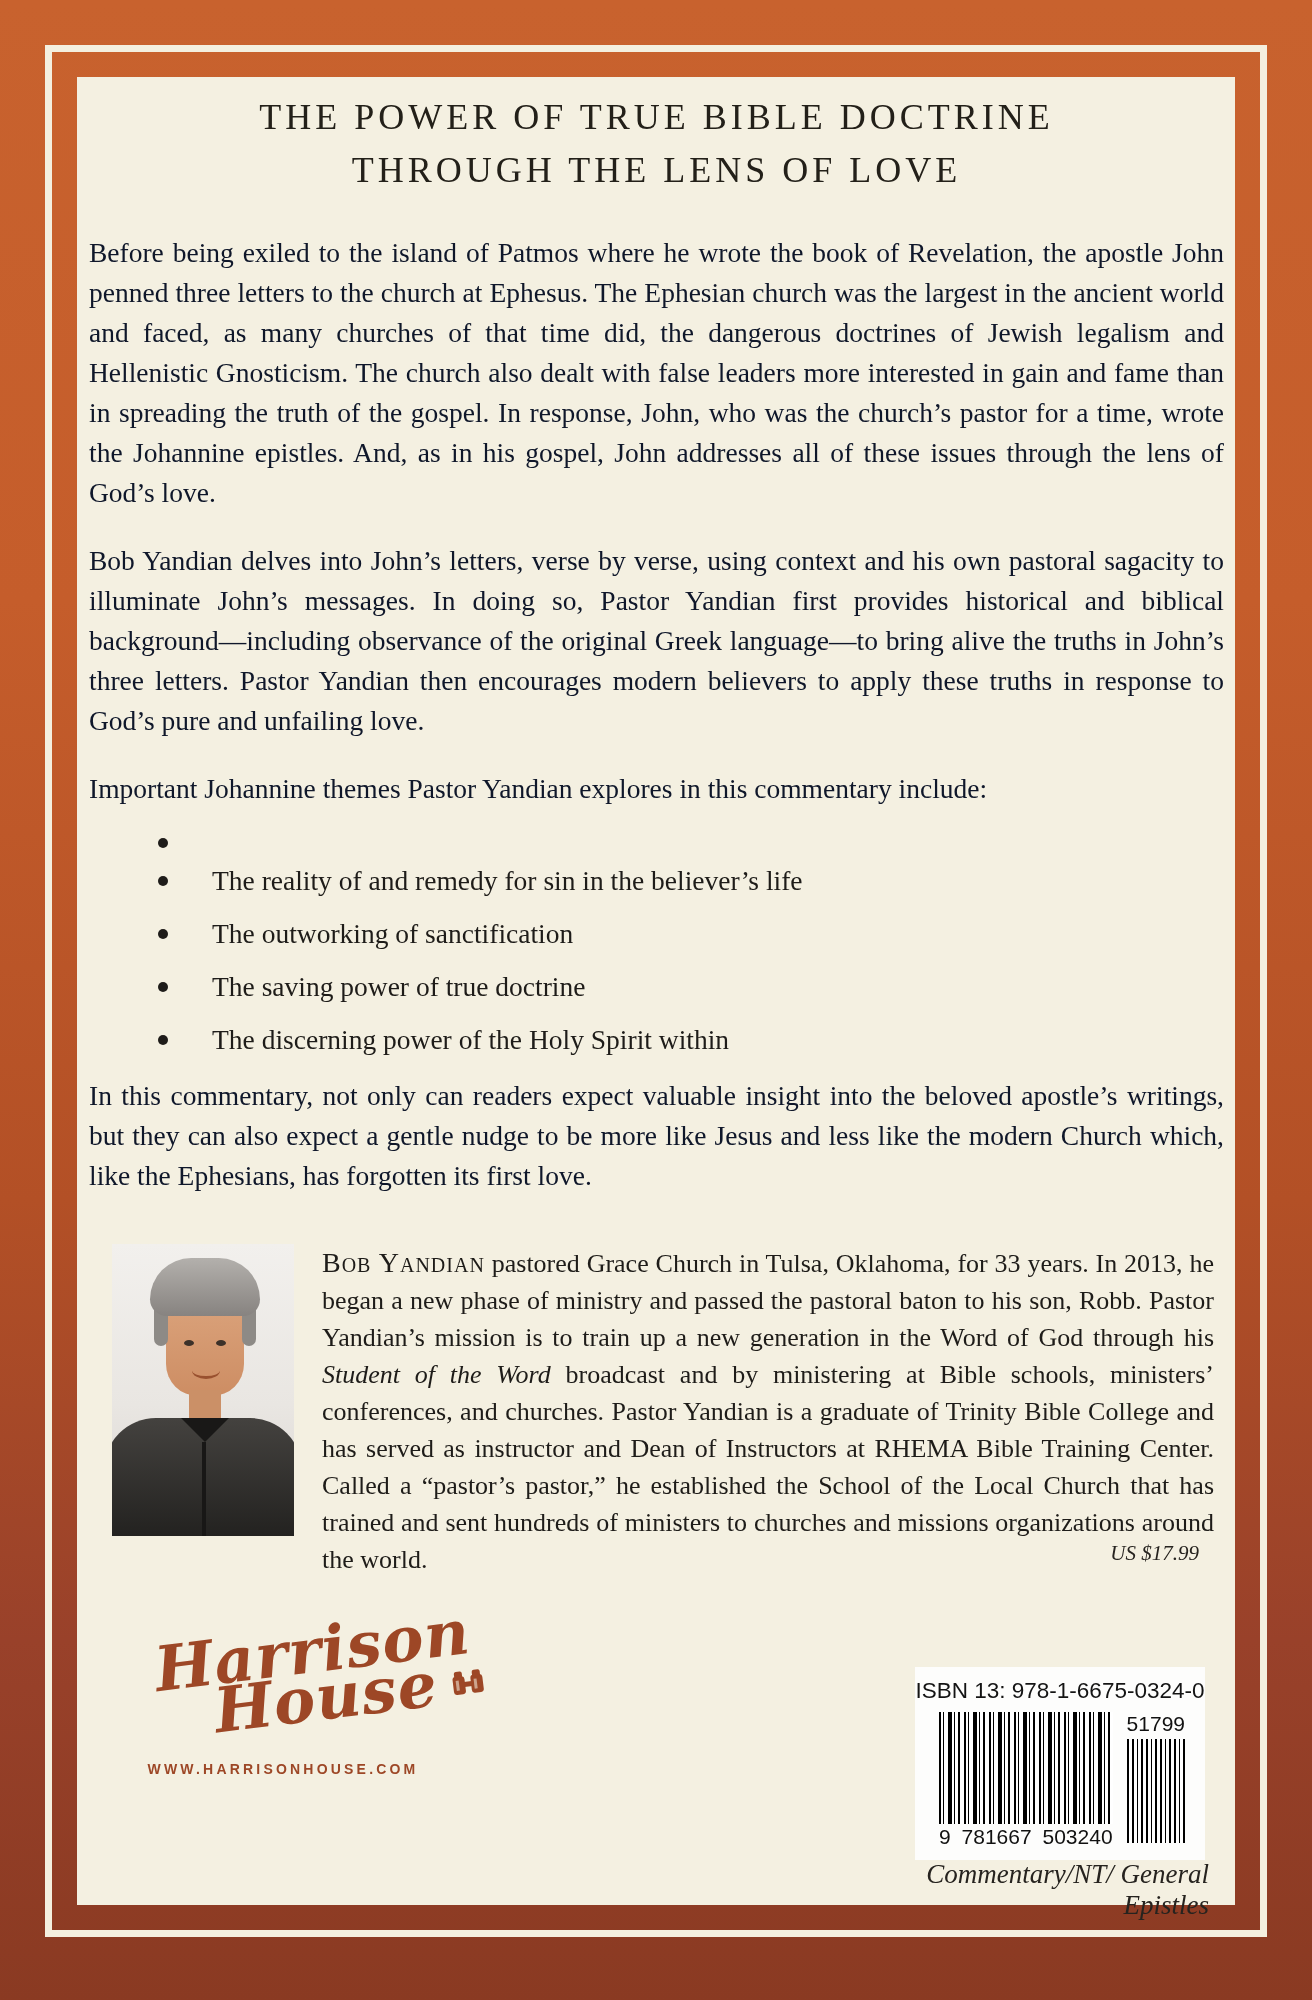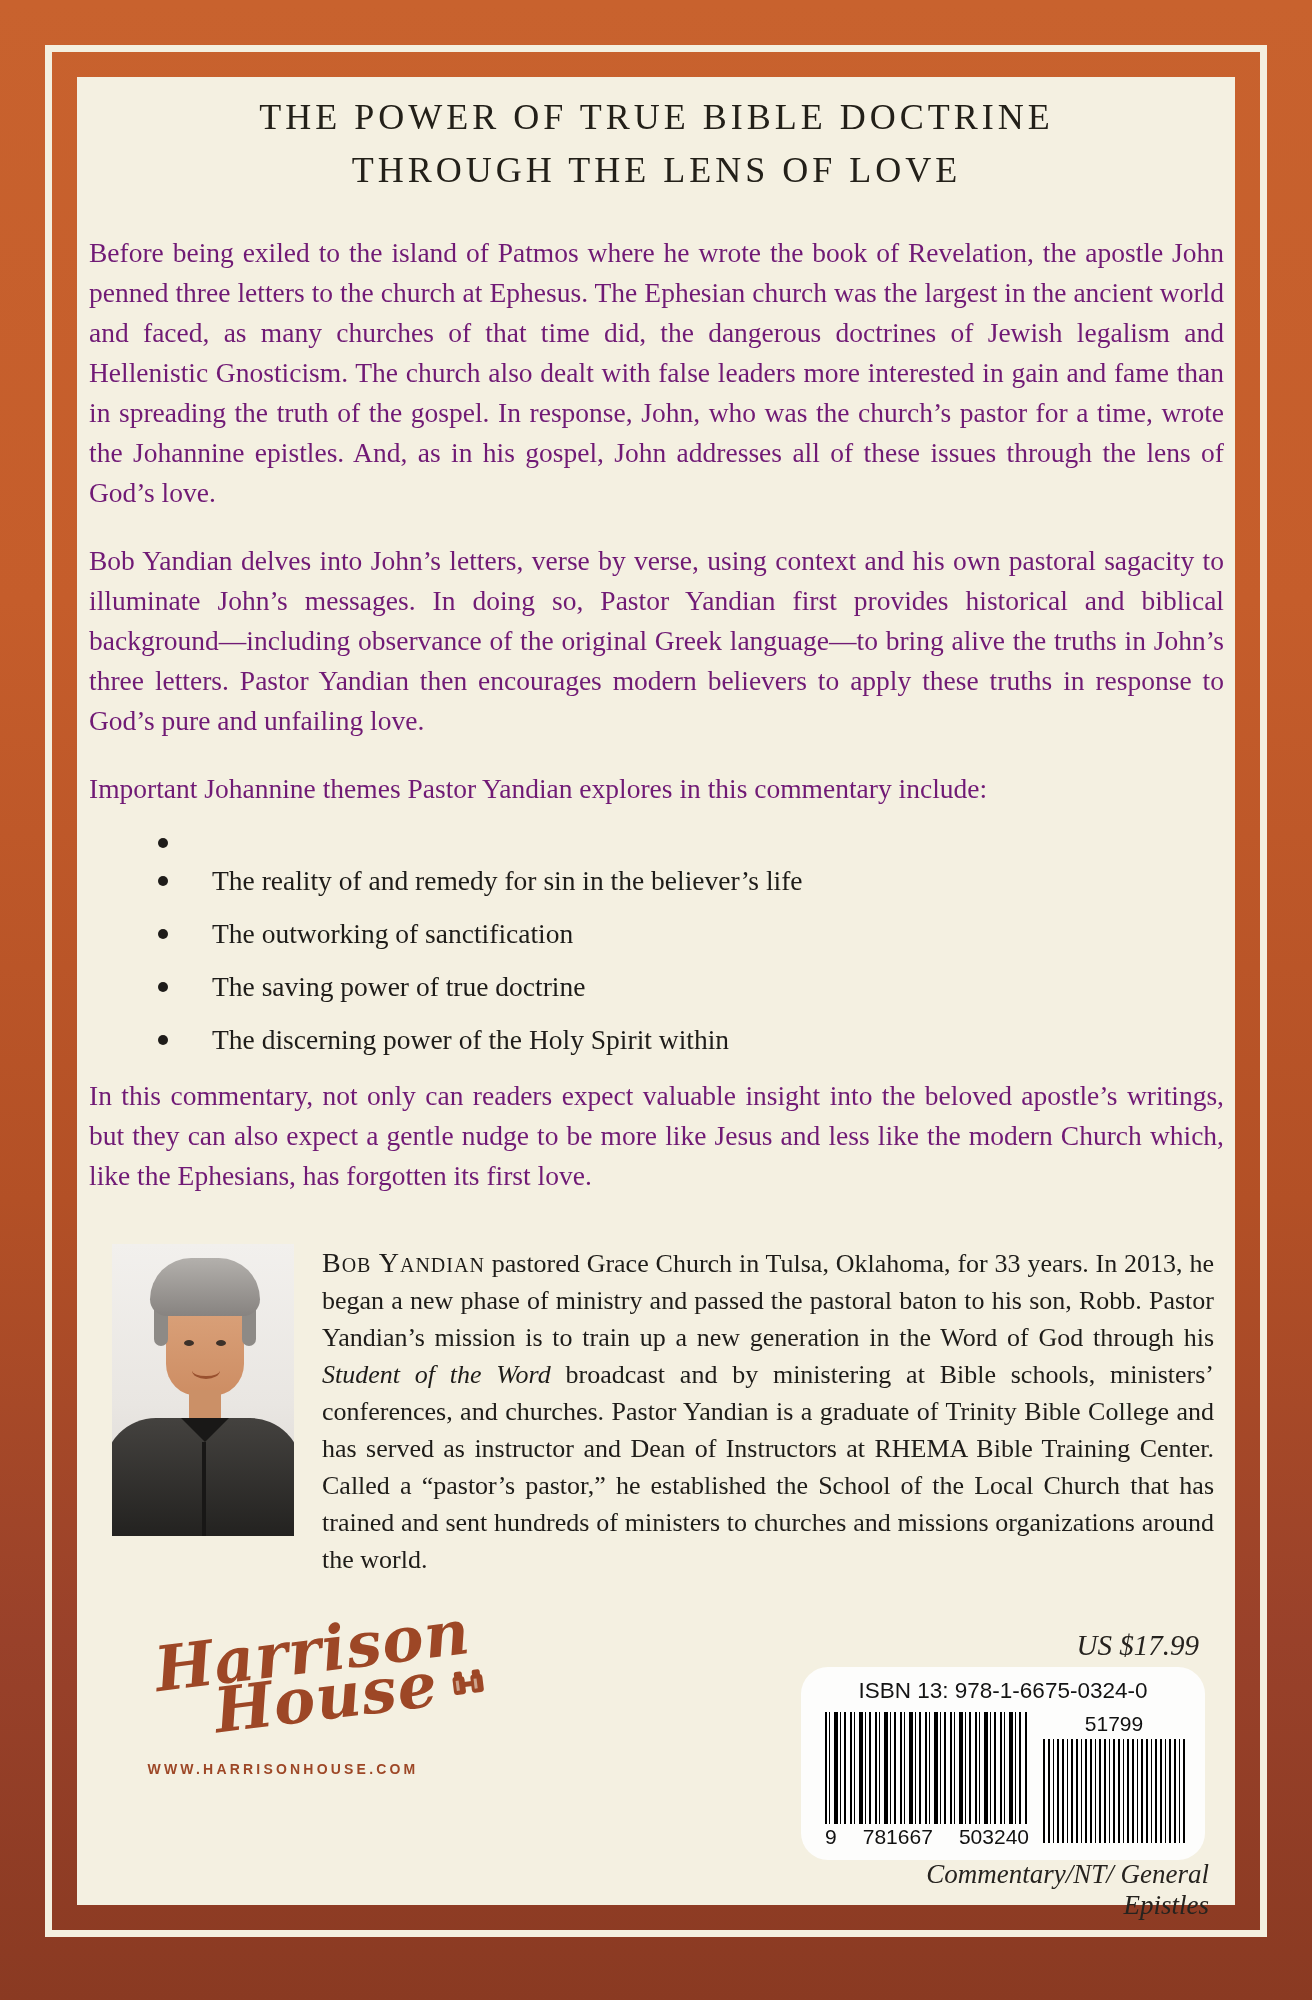--- a/index.html
+++ b/index.html
@@ -12,21 +12,21 @@
     position:absolute;left:45px;right:45px;top:45px;bottom:63px;
     border:7px solid #f4efdf;background:transparent;
   }
   .panel{
     position:absolute;left:77px;right:77px;top:77px;bottom:95px;
     background:#f4f0e1;
   }
   .content{padding:14px 11px 0 12px;}
   .title{margin:0 0 36px 0;text-align:center;font-weight:400;color:#232019;}
   .tline{display:block;font-size:36px;line-height:53px;letter-spacing:4px;}
-  .body-p{margin:0 0 28px 0;font-size:27.5px;line-height:40px;text-align:justify;color:#701a75;}
+  .body-p{margin:0 0 28px 0;font-size:27.5px;line-height:40px;text-align:justify;color:#0f172a;}
   .intro{margin-bottom:14px;}
   .bullets{margin:0 0 16px 0;}
   .bullet-row{display:flex;align-items:flex-start;padding-left:69px;margin-bottom:13px;}
   .dot{flex:0 0 auto;width:10px;height:10px;border-radius:50%;background:#1e1c19;margin:15px 44px 0 0;}
   .bullet-text{font-size:27.5px;line-height:40px;}
 
   .bio{display:flex;gap:28px;margin:48px 10px 0 23px;}
   .photo{
     flex:0 0 auto;position:relative;width:182px;height:292px;overflow:hidden;
     background:linear-gradient(180deg,#f2f0ed 0%,#e9e6e2 55%,#d9d5d0 100%);
@@ -39,22 +39,22 @@
   .photo .eyeL{top:96px;left:72px;} .photo .eyeR{top:96px;left:104px;}
   .photo .smile{position:absolute;top:118px;left:80px;width:28px;height:14px;border-bottom:3px solid #99512f;border-radius:0 0 50% 50%;}
   .photo .neck{position:absolute;top:146px;left:77px;width:32px;height:34px;background:#cb9067;}
   .photo .shirt{position:absolute;top:174px;left:-8px;right:-8px;bottom:0;background:linear-gradient(180deg,#44423f,#232220);border-radius:52px 52px 0 0;}
   .photo .collar{position:absolute;top:174px;left:69px;width:48px;height:24px;background:#191817;clip-path:polygon(0 0,100% 0,50% 100%);}
   .photo .placket{position:absolute;top:198px;bottom:0;left:90px;width:4px;background:#181716;}
   .bio-text{margin:0;flex:1;font-size:26px;line-height:37px;text-align:justify;}
   .bio-name{font-variant:small-caps;letter-spacing:1px;font-size:28px;}
   .bio-italic{font-style:italic;}
 
-  .price{position:absolute;top:1552px;right:36px;font-style:italic;font-size:29px;color:#26231f;}
-  .isbn-box{position:absolute;top:1590px;right:30px;width:404px;height:193px;background:#fdfdfc;border-radius:27px;}
+  .price{position:absolute;top:1464px;right:36px;font-style:italic;font-size:21px;color:#26231f;}
+  .isbn-box{position:absolute;top:1590px;right:30px;width:290px;height:193px;background:#fdfdfc;}
   .isbn-label{margin-top:11px;text-align:center;font-family:"Liberation Sans",sans-serif;font-size:22.5px;color:#141414;}
   .bc-area{display:flex;gap:14px;padding:8px 20px 0 24px;}
   .bc-main{width:204px;}
   .bars-main{height:112px;background:repeating-linear-gradient(90deg,
      #000 0 2px,#fff 2px 4px,#000 4px 5px,#fff 5px 9px,
      #000 9px 13px,#fff 13px 15px,#000 15px 16px,#fff 16px 19px,
      #000 19px 21px,#fff 21px 25px);}
   .digits{display:flex;justify-content:space-between;margin-top:1px;font-family:"Liberation Sans",sans-serif;font-size:21px;color:#111;}
   .bc-supp{flex:1;}
   .supp-num{text-align:center;font-family:"Liberation Sans",sans-serif;font-size:21px;color:#111;}

